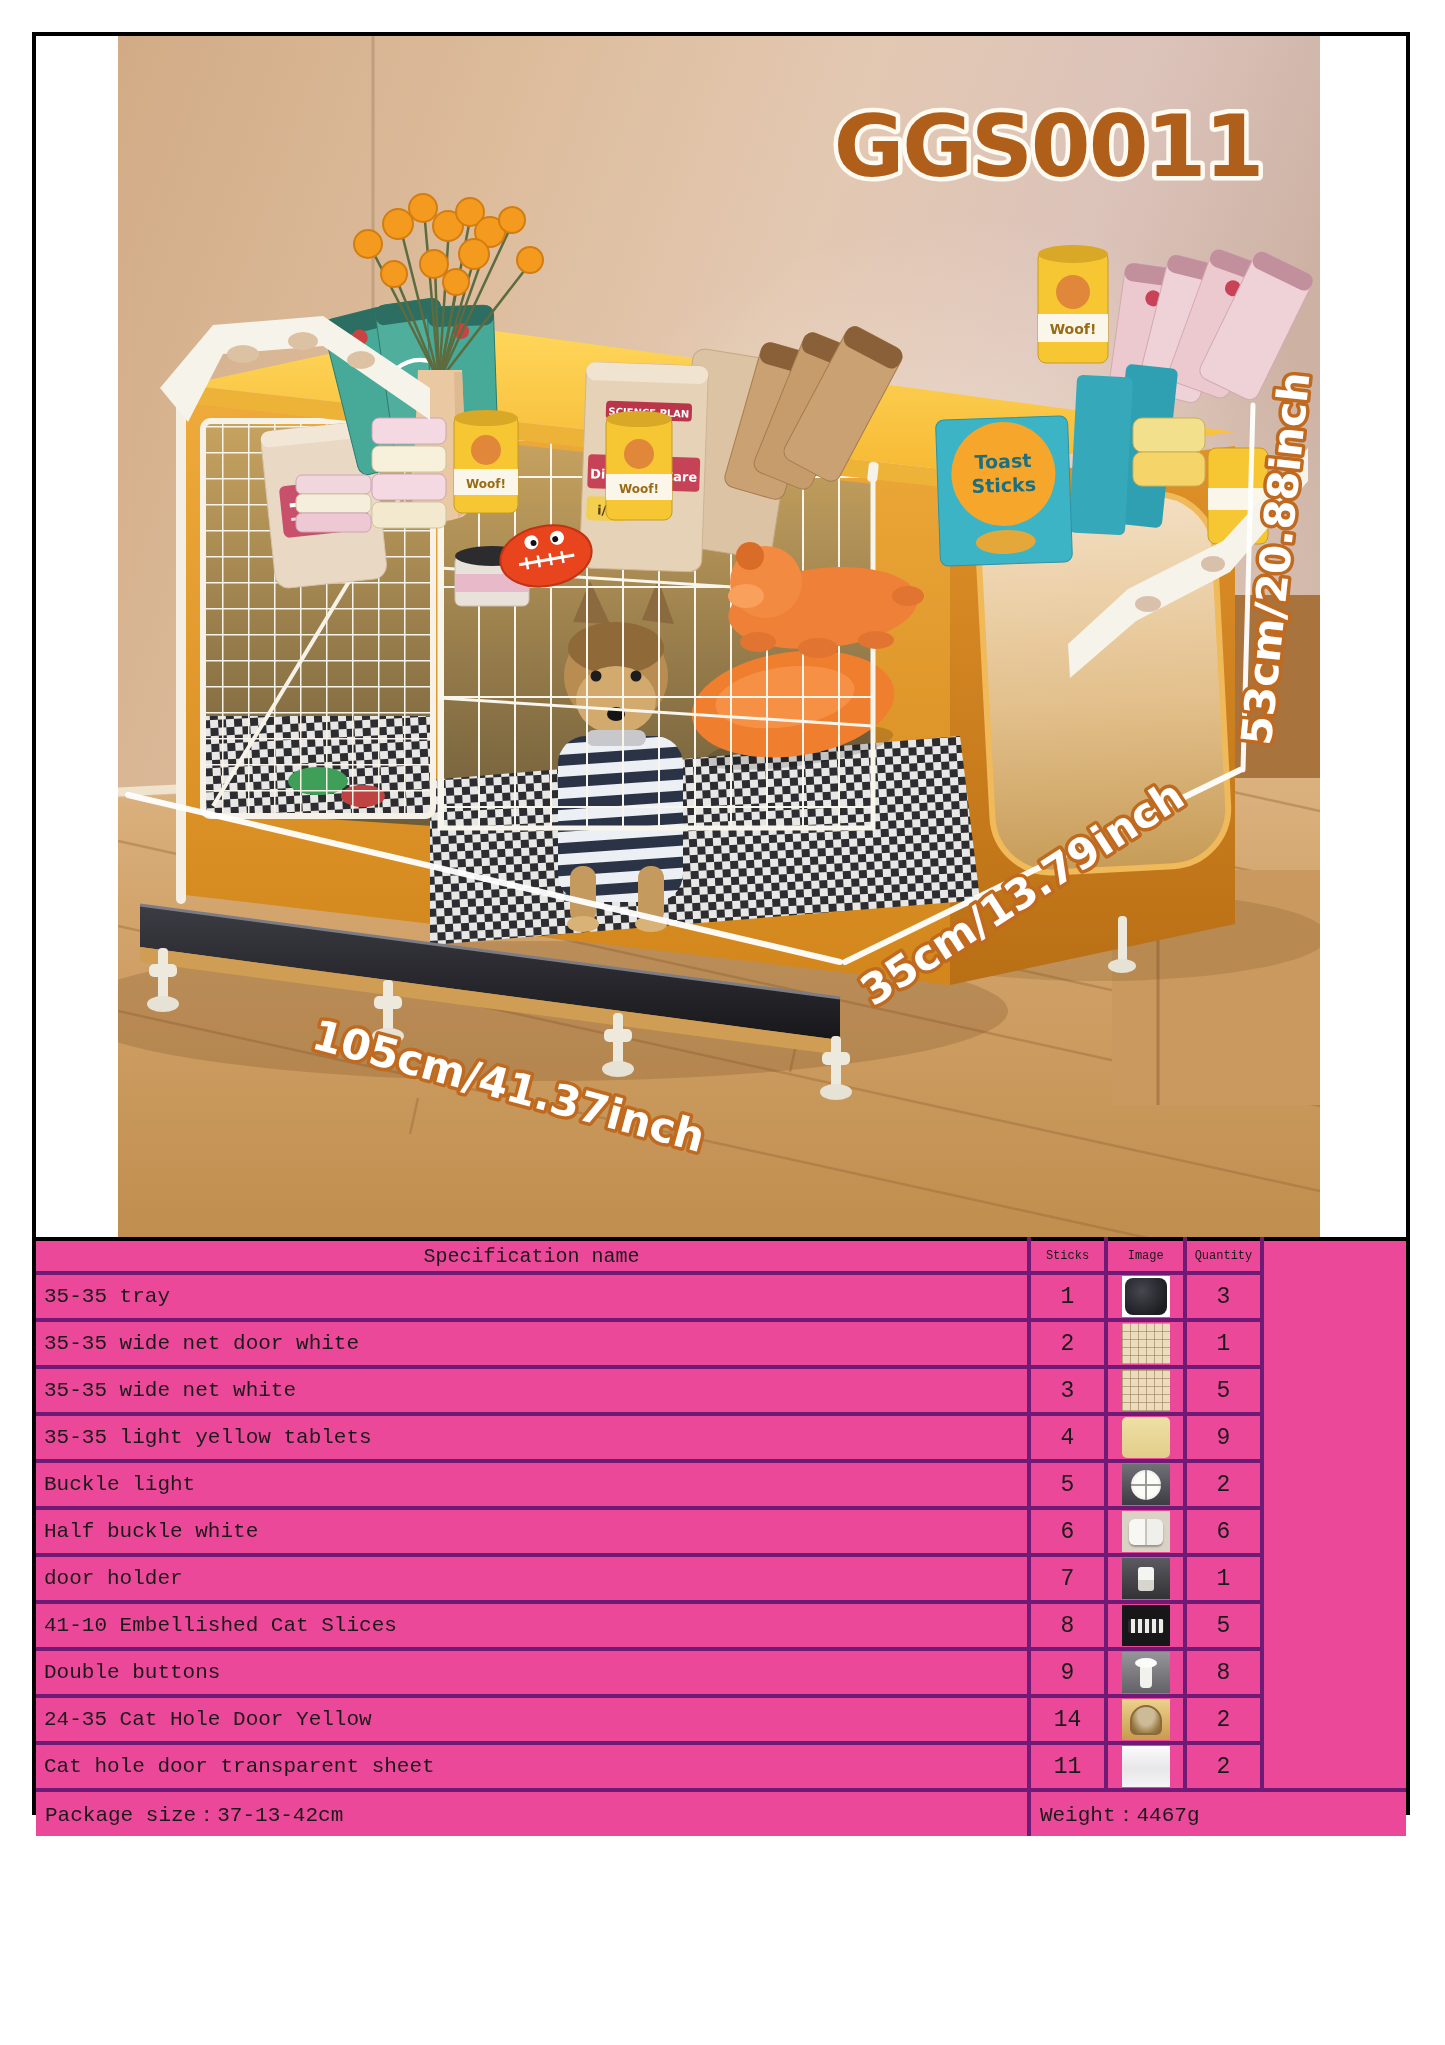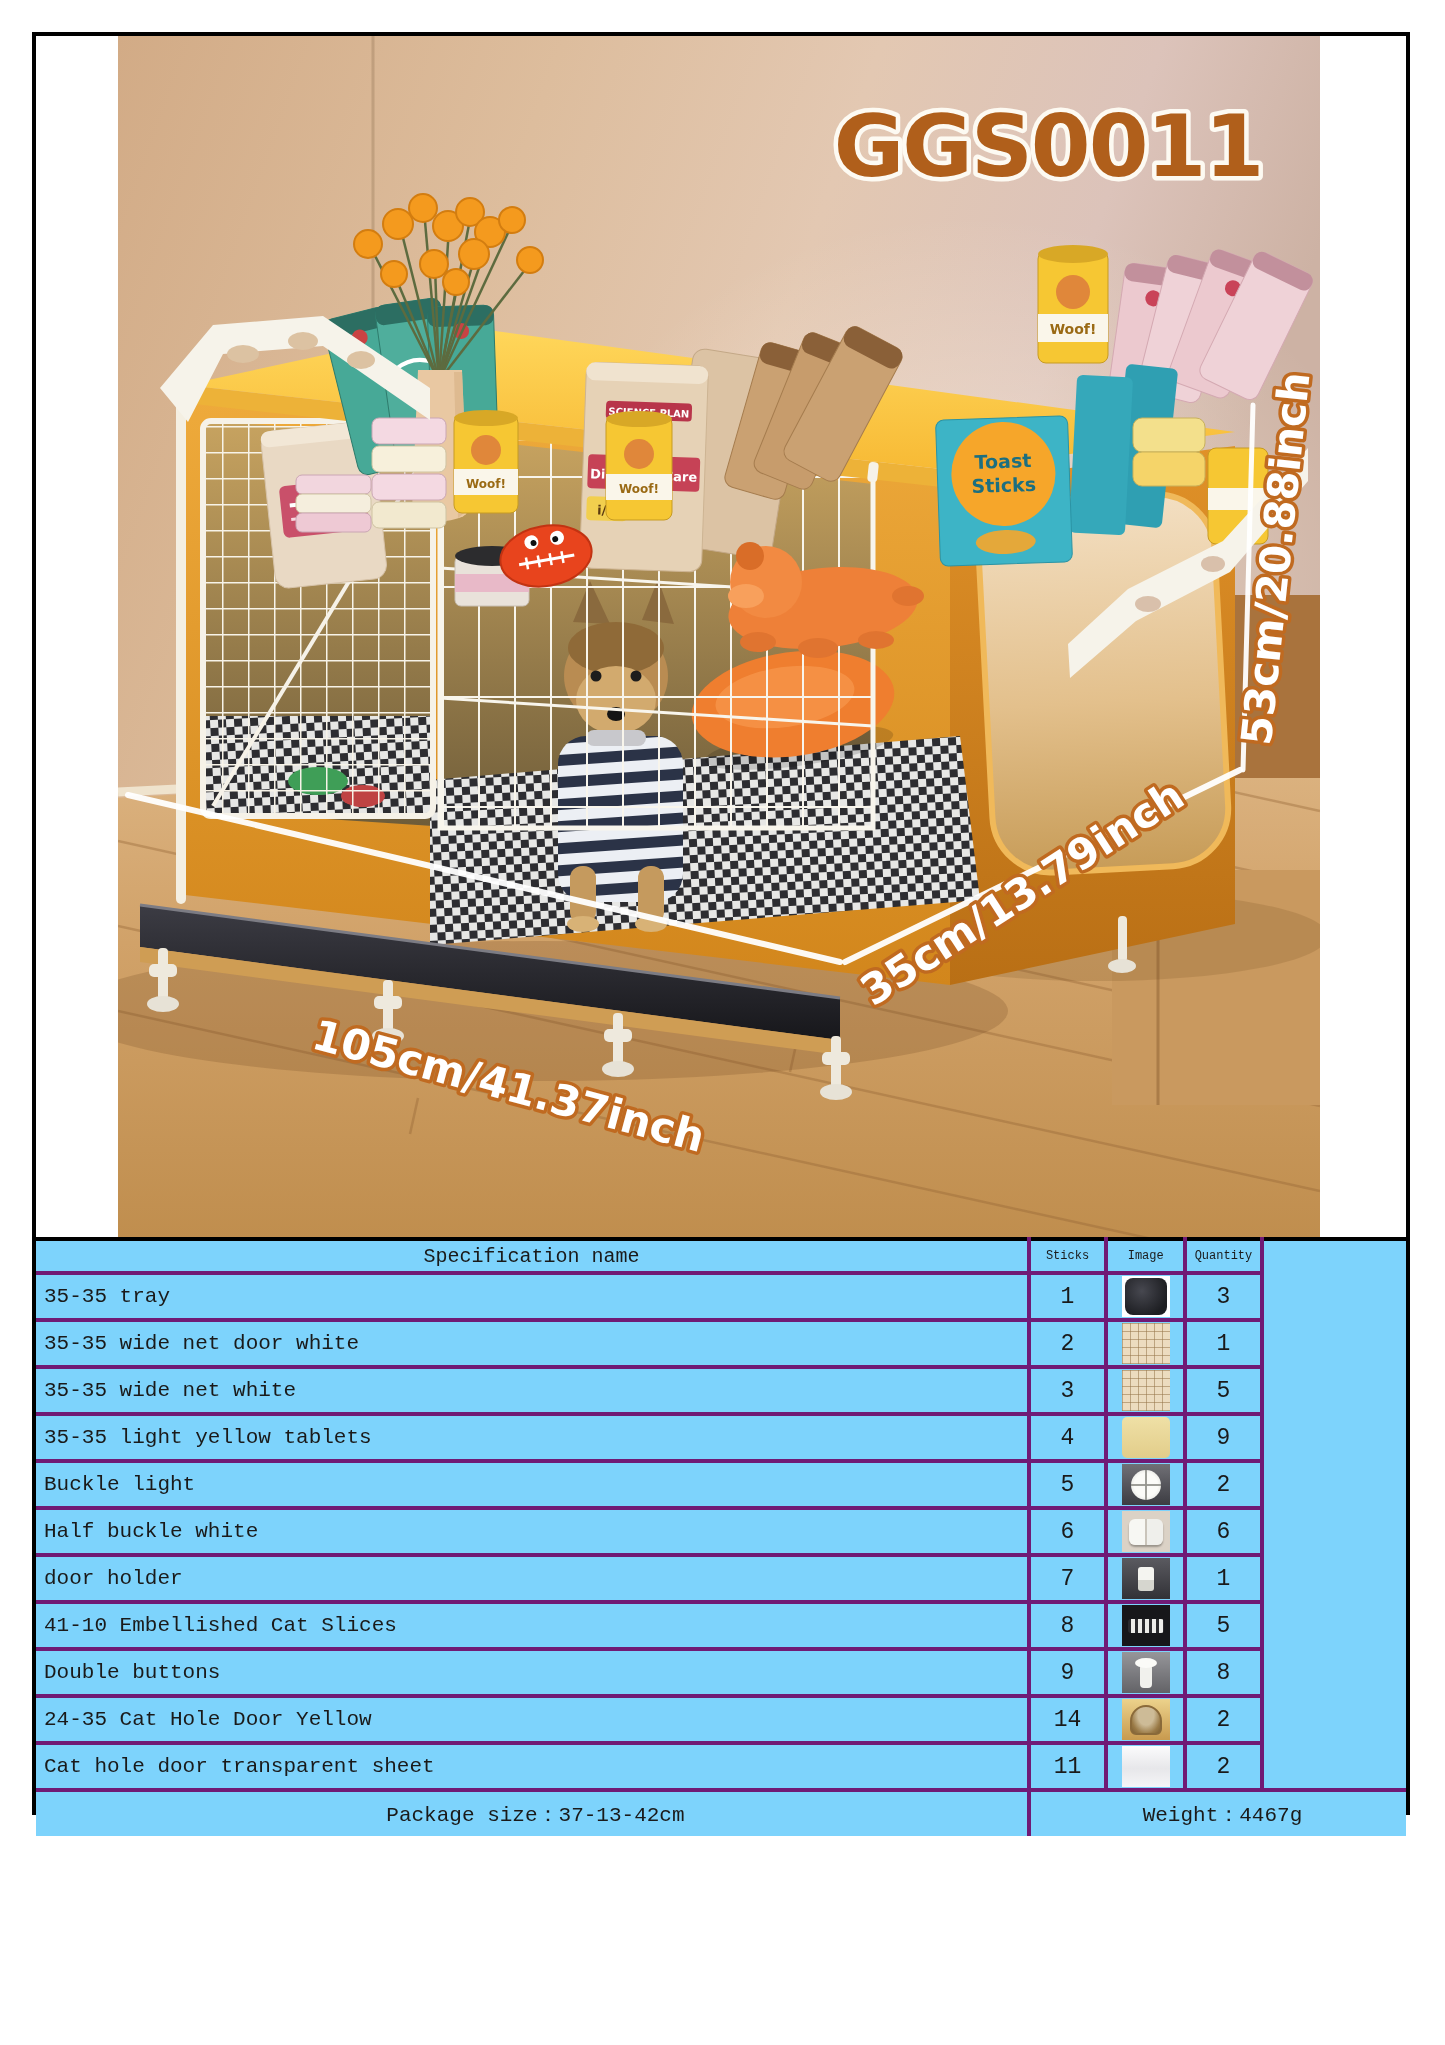--- a/index.html
+++ b/index.html
@@ -3,33 +3,33 @@
 <meta charset="utf-8">
 <style>
   html,body{margin:0;padding:0;background:#fff;}
   body{width:1445px;height:2045px;position:relative;overflow:hidden;
        font-family:"Liberation Mono", monospace;color:#1a1a1a;}
   .frame{position:absolute;left:32px;top:32px;width:1370px;height:1775px;
          border:4px solid #000;background:#fff;}
   .photo-wrap{position:absolute;left:82px;top:0;width:1202px;height:1201px;overflow:hidden;}
   .photo-wrap svg{display:block;}
   table.spec{position:absolute;left:0;top:1201px;width:1370px;border-collapse:collapse;
-             table-layout:fixed;background:#7dd3fc;}
+             table-layout:fixed;background:#ec4899;}
   table.spec td{border:4px solid #701a75;vertical-align:middle;overflow:hidden;white-space:nowrap;}
   table.spec tr.hdr td{height:28px;text-align:center;border-top:4px solid #000;}
   td.spec-name-hdr{font-size:20px;}
   td.small-hdr{font-size:12px;}
   table.spec tr.body-row td{height:41px;}
   td.name-cell{font-size:21px;padding-left:8px;text-align:left;}
   td.num-cell,td.qty-cell{font-size:23px;text-align:center;}
   td.img-cell{padding:0;}
   td.empty-col{border-top:4px solid #000;}
   table.spec td:first-child{border-left:0;}
   table.spec td.empty-col, table.spec td.weight-cell{border-right:0;}
-  table.spec tr.foot td{height:42px;border-bottom:0;font-size:21px;padding-left:9px;text-align:center;}
+  table.spec tr.foot td{height:42px;border-bottom:0;font-size:21px;padding-left:9px;text-align:left;}
   .part{width:48px;height:41px;margin:0 auto;position:relative;background:#fff;}
   .part::before,.part::after{content:"";position:absolute;}
   .part[data-part="tray"]::after{left:3px;right:3px;top:2px;bottom:2px;border-radius:8px;
      background:radial-gradient(circle at 40% 35%,#474850,#1d1e22 75%);}
   .part[data-part="net-door"],.part[data-part="net"]{
      background-color:#ecdcbf;
      background-image:repeating-linear-gradient(0deg,rgba(150,118,74,.55) 0 1px,transparent 1px 8px),
                       repeating-linear-gradient(90deg,rgba(150,118,74,.55) 0 1px,transparent 1px 8px);}
   .part[data-part="tablet"]{background:linear-gradient(180deg,#efe0a6,#e2cd8a);border-radius:5px;}
   .part[data-part="buckle"]{background:linear-gradient(180deg,#707076,#3c3c42);}

